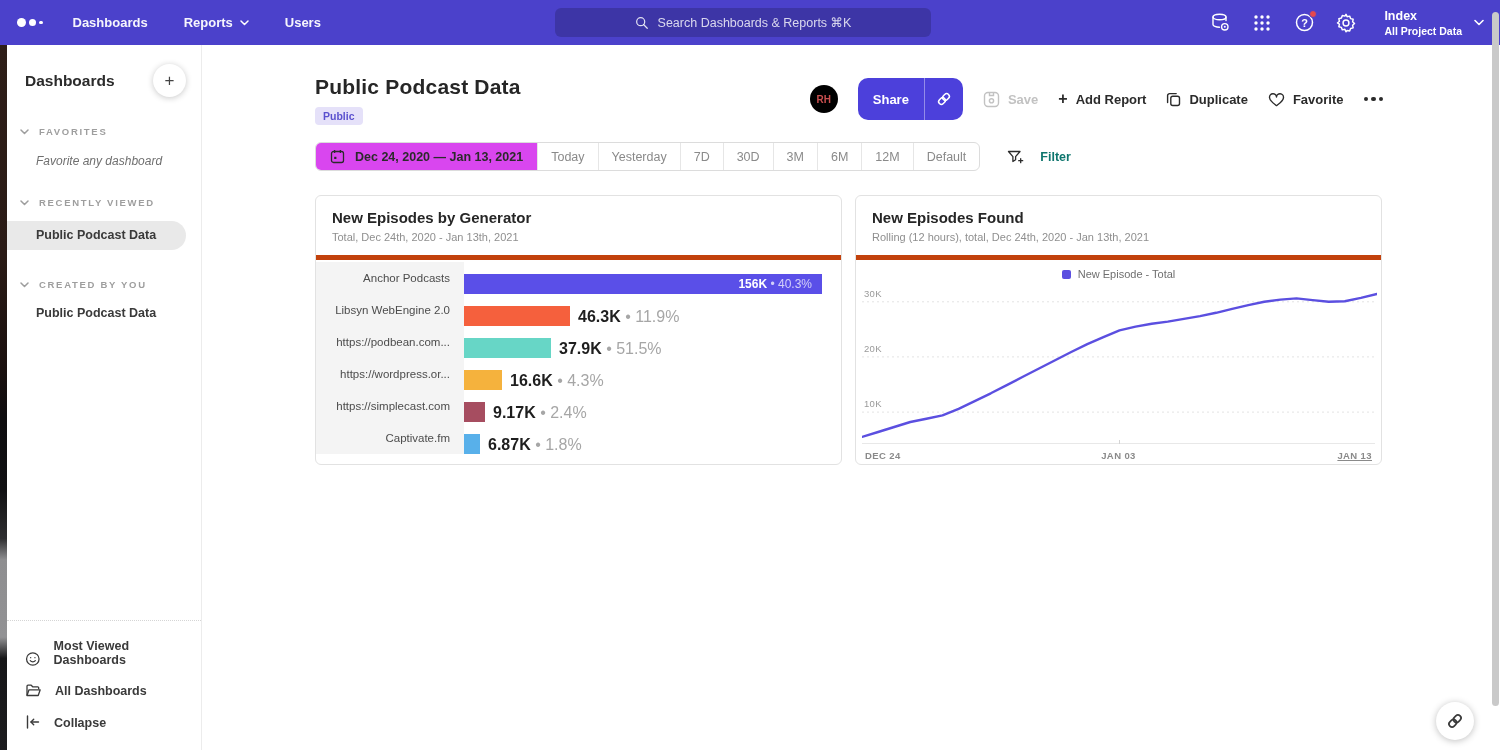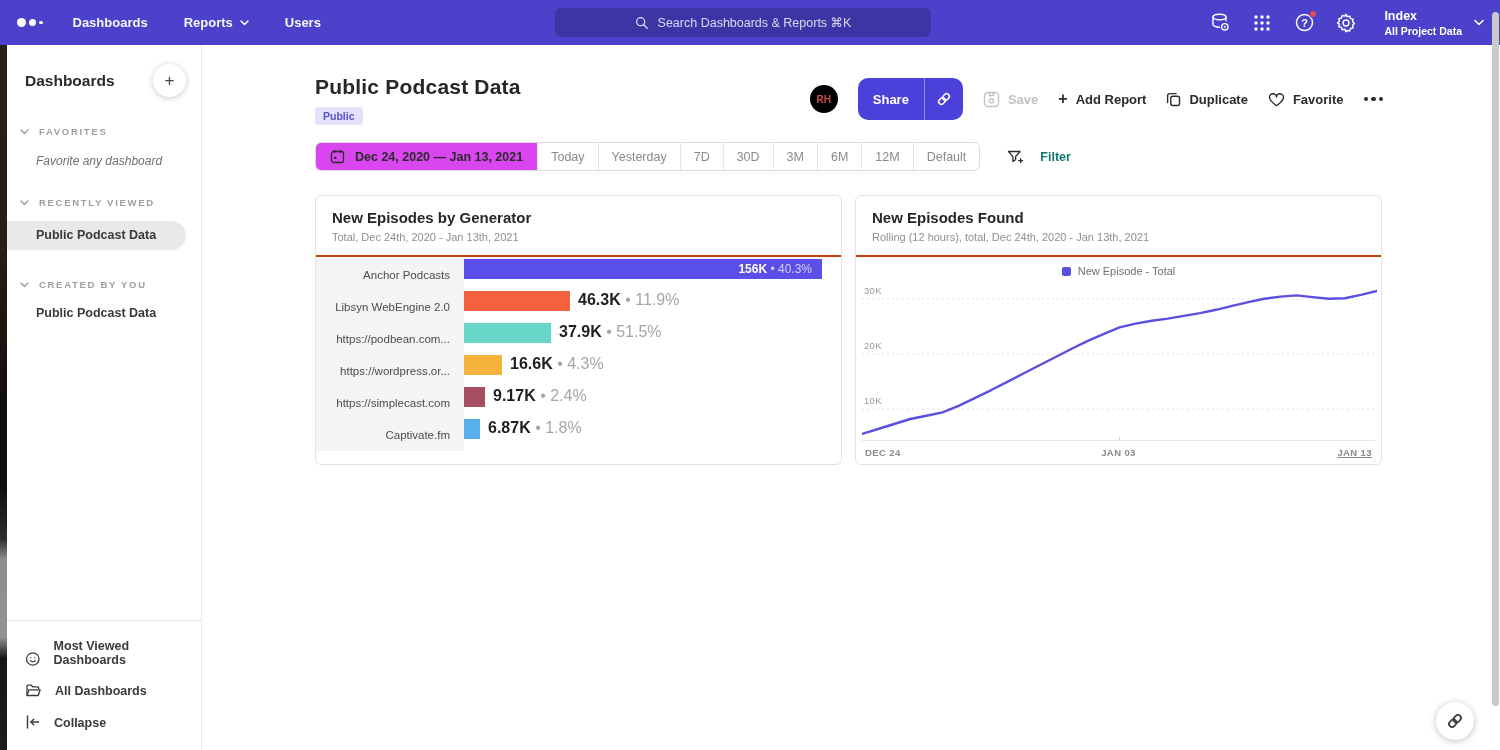--- a/index.html
+++ b/index.html
@@ -62,29 +62,29 @@
   
   .date-row { display:flex; align-items:center; margin-top:17px; }
   .seg-control { display:flex; align-items:stretch; height:29px; border:1px solid #DCDCDC; border-radius:6px; overflow:hidden; background:#fff; }
   .seg-date { display:flex; align-items:center; gap:10px; padding:0 14px; background:#d946ef; font-size:12.5px; font-weight:700; color:#2b2b2b; cursor:pointer; }
   .seg { display:flex; align-items:center; padding:0 13px; font-size:12.5px; color:#8a8a8a; border-left:1px solid #E6E6E6; cursor:pointer; }
   .filter { display:flex; align-items:center; gap:16px; margin-left:27px; font-size:12.5px; font-weight:700; color:#0f766e; cursor:pointer; }
 
   
   .cards { display:flex; gap:13px; margin-top:24px; }
   .card { width:527px; height:270px; border:1px solid #E2E2E2; border-radius:6px; background:#fff; overflow:hidden; }
-  .card-head { padding:13px 16px 12px; border-bottom:2px solid #c2410c; }
+  .card-head { padding:13px 16px 12px; border-bottom:5px solid #c2410c; }
   .card-title { font-size:15px; font-weight:700; color:#262626; }
   .card-sub { font-size:11px; color:#8f8f8f; margin-top:5px; }
 
   
   .bar-rows { padding-top:2px; }
   .bar-row { display:flex; align-items:center; height:32px; }
   .bar-label { width:148px; height:100%; background:#F4F4F4; display:flex; align-items:center; justify-content:flex-end; padding-right:14px; font-size:11.5px; color:#4c4c4c; }
-  .bar-zone { flex:1; display:flex; align-items:flex-start; height:100%; }
+  .bar-zone { flex:1; display:flex; align-items:flex-end; height:100%; }
   .bar { height:20px; display:flex; align-items:center; justify-content:flex-end; cursor:pointer; }
   .bar-inside { color:#fff; font-size:12px; font-weight:700; padding-right:10px; white-space:nowrap; }
   .bar-inside .pct { color:rgba(255,255,255,.72); font-weight:400; }
   .bar-text { margin-left:8px; font-size:16px; white-space:nowrap; }
   .bar-text .val { font-weight:700; color:#1e1e1e; }
   .bar-text .pct { color:#A6A6A6; }
 
   
   .legend { display:flex; align-items:center; justify-content:center; gap:7px; padding:8px 0 3px; font-size:11px; color:#6f6f6f; }
   .legend-sq { width:9px; height:9px; border-radius:2px; background:#5B4FE0; }

